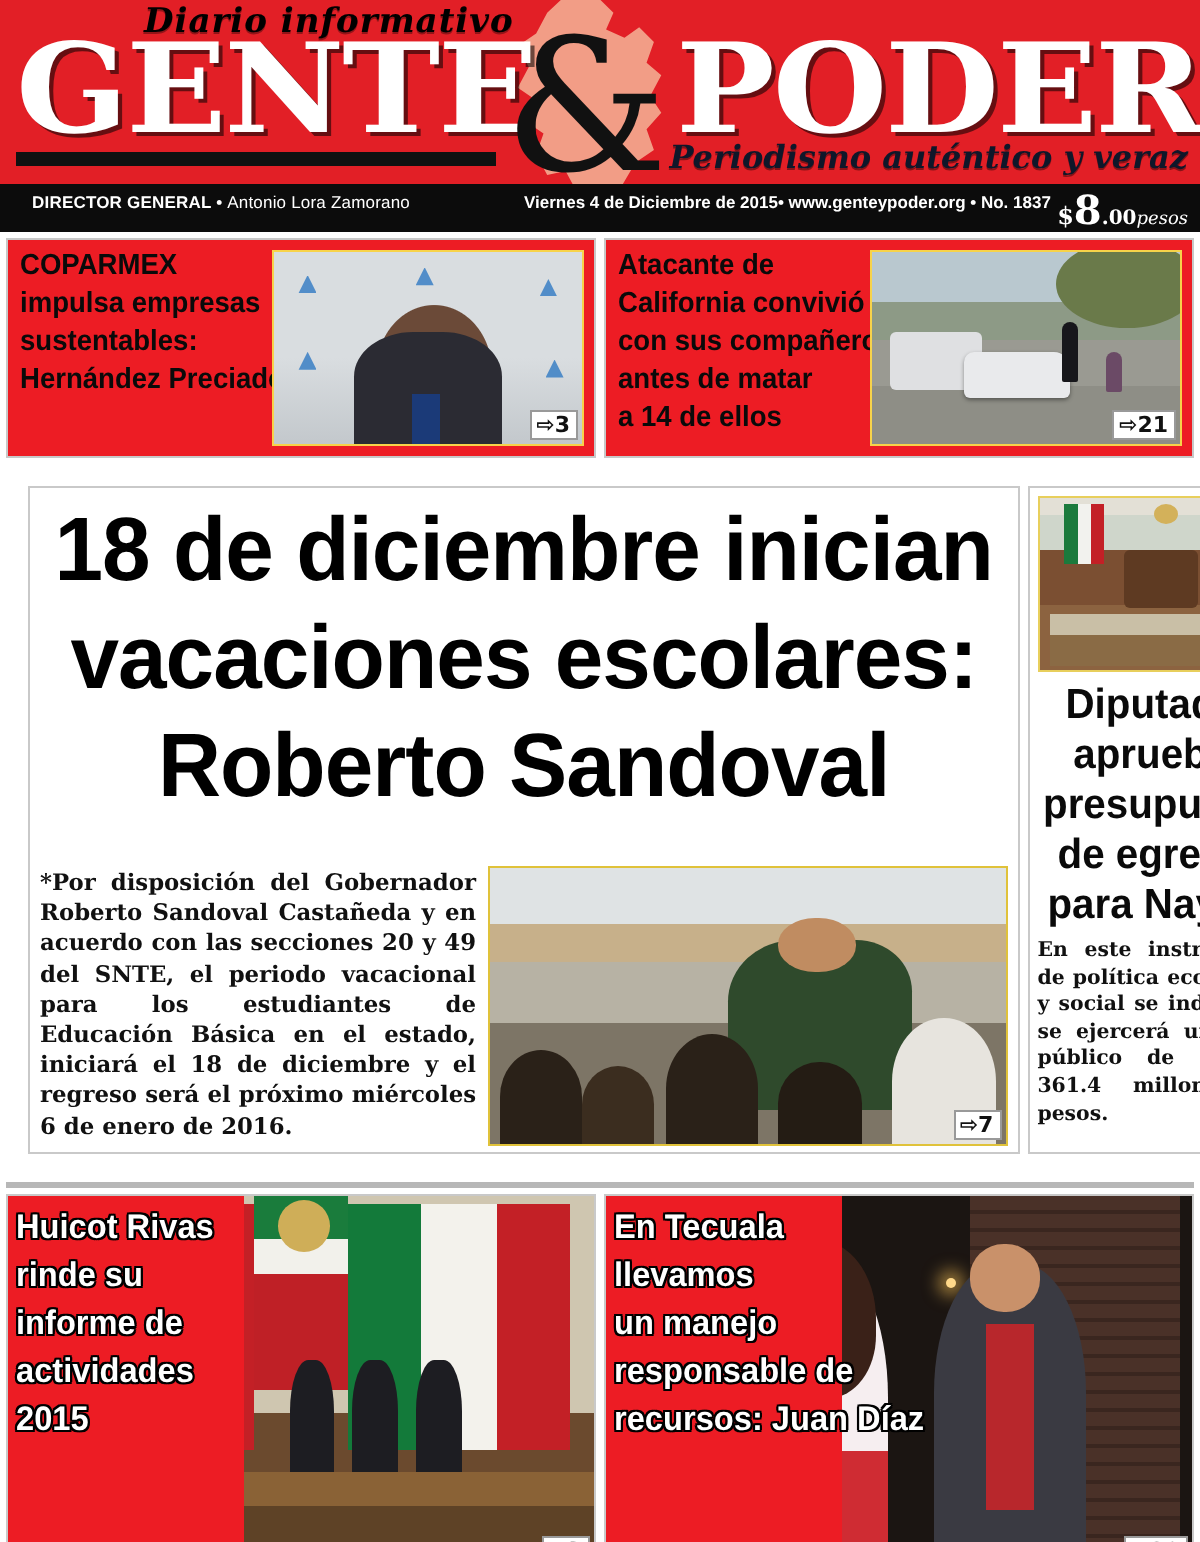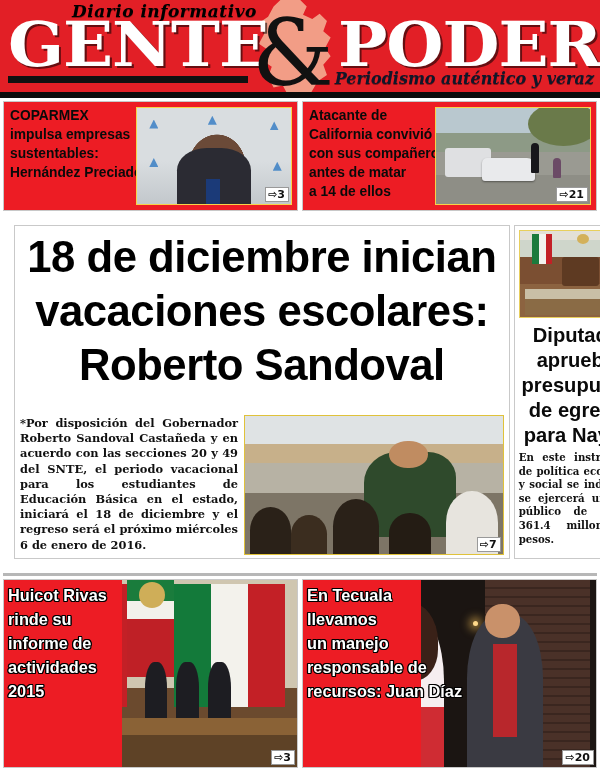--- a/index.html
+++ b/index.html
@@ -463,20 +463,29 @@
   <div class="masthead">
     <div class="kicker">Diario informativo</div>
     <div class="map-blob"></div>
     <div class="logo-word logo-gente">GENTE</div>
     <div class="amp">&amp;</div>
     <div class="logo-word logo-poder">PODER</div>
     <div class="rule-left"></div>
     <div class="tagline">Periodismo auténtico y veraz</div>
   </div>
 
+  <div class="infobar">
+    <div class="director">
+      <span>DIRECTOR GENERAL</span><span> • </span><span class="name">Antonio Lora Zamorano</span>
+    </div>
+    <div class="dateline">Viernes 4 de Diciembre  de 2015• www.genteypoder.org • No.  1837</div>
+    <div class="price">
+      <span class="cur">$</span><span class="big">8</span><span class="cents">.00</span><span class="pesos">pesos</span>
+    </div>
+  </div>
   <div class="blackstrip"></div>
   <div class="whitegap"></div>
 
   <div class="teaser-row">
 
     <div class="teaser">
       <div class="teaser-head">
         <span>COPARMEX</span>
         <span>impulsa empresas</span>
         <span>sustentables:</span>

